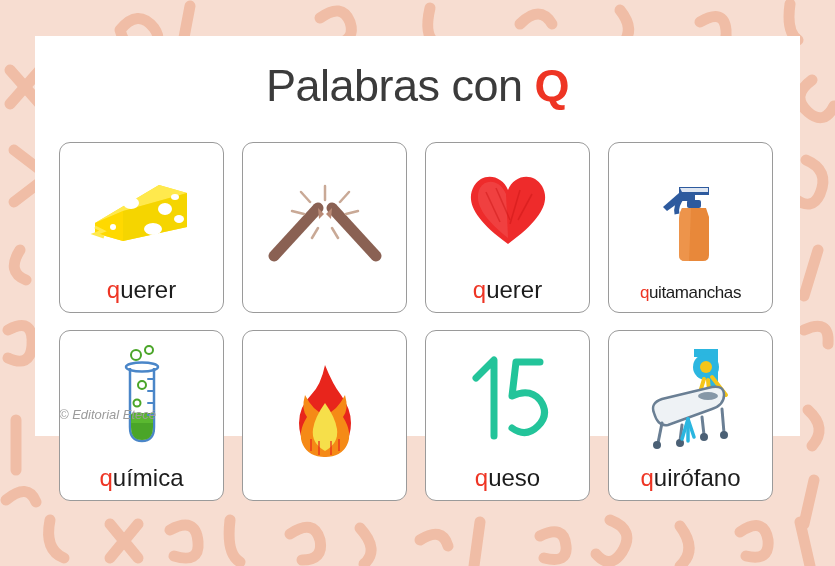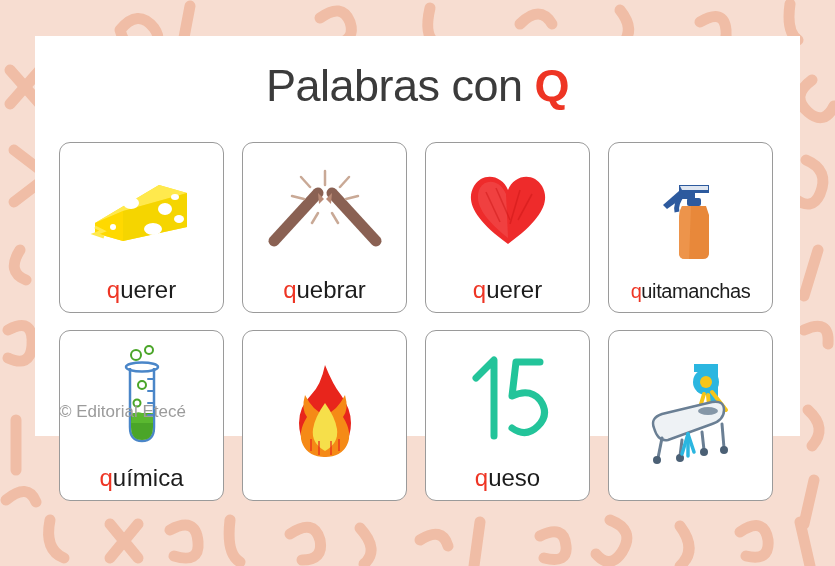--- a/index.html
+++ b/index.html
@@ -68,26 +68,27 @@
   }
   .card-art svg{display:block;}
   .card-label{
     font-size:24px;
     color:#1c1c1c;
     line-height:1.05;
     white-space:nowrap;
     padding-bottom:4px;
   }
   .card-label .lead{color:#ee3524;}
-  .card-label.tight{font-size:20px;letter-spacing:-0.4px;}
+  .card-label.tight{font-size:17px;letter-spacing:-0.4px;}
   #footer-credit{
     position:absolute;
     left:24px;bottom:14px;
-    font-size:17px;
+    font-size:13px;
     color:#9b9b9b;
+    font-style:italic;
   }
 </style>
 </head>
 <body>
 
 <div id="bg-pattern">
   <svg width="835" height="566" viewBox="0 0 835 566">
     <rect x="0" y="0" width="835" height="566" fill="#f7ddd1"></rect>
     <g fill="none" stroke="#f0bca4" stroke-width="11" stroke-linecap="round" stroke-linejoin="round" opacity="0.95">
 
@@ -170,21 +171,20 @@
             <path d="M59 16 L59 2"></path>
             <path d="M44 18 L35 8"></path>
             <path d="M74 18 L83 8"></path>
             <path d="M38 30 L26 27"></path>
             <path d="M80 30 L92 27"></path>
             <path d="M52 44 L46 54"></path>
             <path d="M66 44 L72 54"></path>
           </g>
         </svg>
       </div>
-      <div class="card-label"><span class="lead">q</span><span>uebrar</span></div>
     </div>
 
     <div class="word-card">
       <div class="card-art">
         <svg width="92" height="80" viewBox="0 0 92 80">
           <path d="M46 74 C10 48 4 30 12 16 C20 2 40 4 46 20 C52 4 72 2 80 16 C88 30 82 48 46 74 Z" fill="#ee2b2b"></path>
           <path d="M46 68 C18 46 12 30 18 18 C24 8 38 10 44 24" fill="#f25252" opacity="0.55"></path>
           <g stroke="#c91414" stroke-width="1.6" opacity="0.45" fill="none">
             <path d="M24 22 L38 52"></path>
             <path d="M34 18 L48 50"></path>
@@ -288,18 +288,19 @@
             <circle cx="68" cy="90" r="4"></circle>
             <circle cx="88" cy="88" r="4"></circle>
           </g>
           <g stroke="#2bb6e0" stroke-width="3.5" fill="none" stroke-linecap="round">
             <path d="M52 72 L46 92"></path>
             <path d="M52 72 L58 90"></path>
             <path d="M52 72 L52 94"></path>
           </g>
         </svg>
       </div>
+      <div class="card-label"><span class="lead">q</span><span>uirófano</span></div>
     </div>
 
   </div>
 
   <div id="footer-credit">© Editorial Etecé</div>
 </div>
 
 </body></html>

